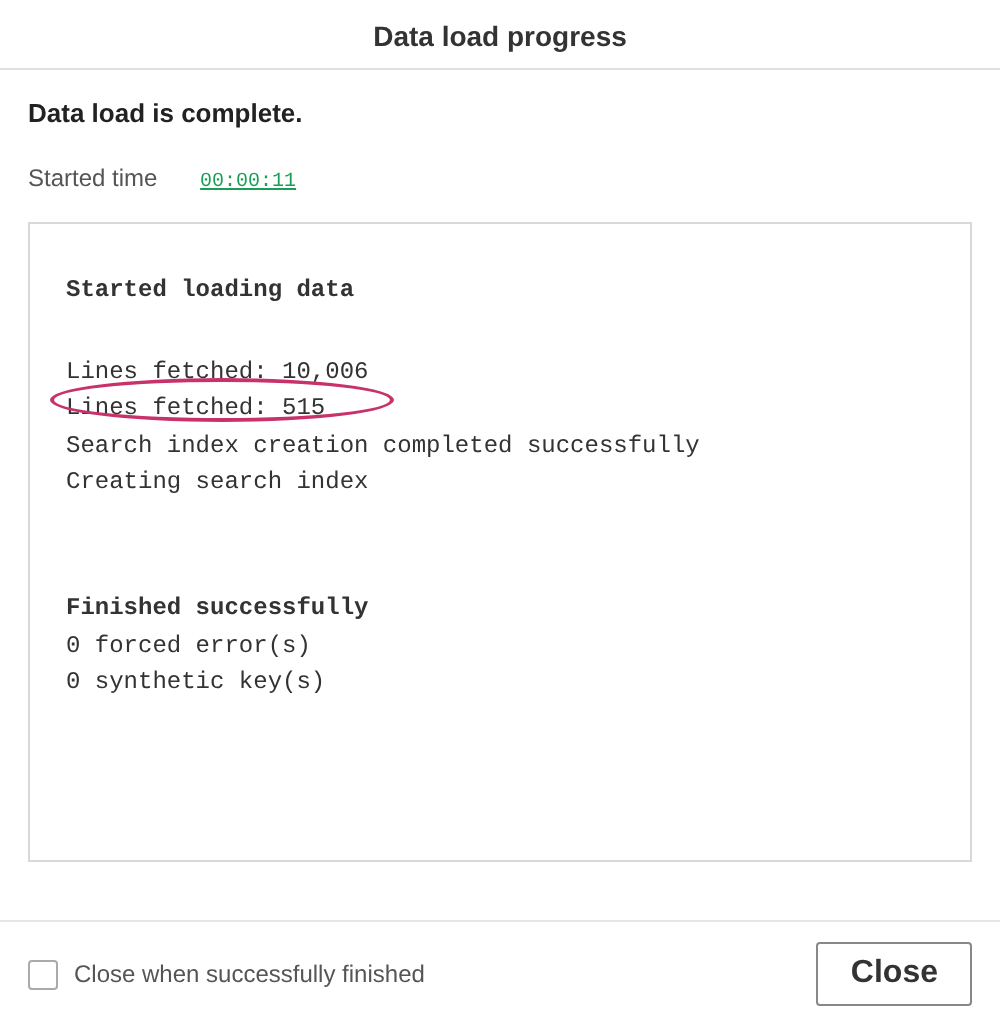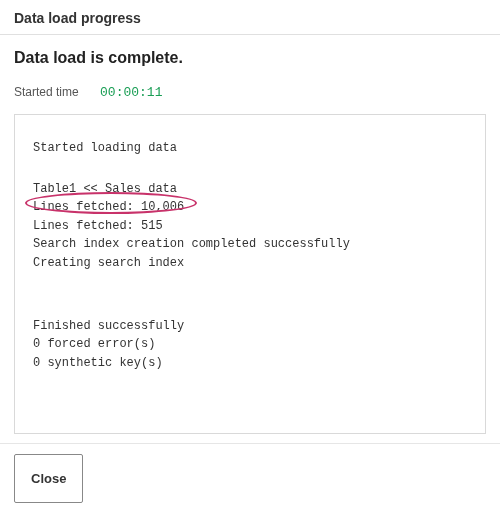--- a/index.html
+++ b/index.html
@@ -19,55 +19,57 @@
       flex-direction: column;
     }
     .header {
       padding: 10px 14px 8px;
       border-bottom: 1px solid #e0e0e0;
     }
     .header h2 {
       font-size: 14px;
       font-weight: 700;
       color: #333;
+      text-align: center;
     }
     .content {
       flex: 1;
       padding: 14px;
       overflow: hidden;
     }
     .status-line {
-      font-size: 16px;
+      font-size: 13px;
       font-weight: 700;
       color: #222;
       margin-bottom: 18px;
     }
     .elapsed-row {
       font-size: 12px;
       color: #555;
       margin-bottom: 14px;
     }
     .elapsed-row .value {
       font-family: "Courier New", monospace;
       color: #1a9e55;
       margin-left: 18px;
-      font-size: 13px;
+      font-size: 10px;
+      text-decoration: underline;
     }
     .log-box {
       border: 1px solid #d9d9d9;
       background: #fff;
       padding: 24px 18px 20px;
       font-family: "Courier New", monospace;
       font-size: 12px;
       line-height: 1.55;
       color: #333;
       position: relative;
       min-height: 320px;
     }
-    .log-box .bold { font-weight: 400; }
+    .log-box .bold { font-weight: 700; }
     .log-box .sep-lg { height: 22px; }
     .log-line { white-space: pre; }
     .highlight-oval {
       position: absolute;
       border: 2px solid #c8326a;
       border-radius: 50% / 50%;
       pointer-events: none;
     }
     .footer {
       border-top: 1px solid #e6e6e6;
@@ -87,22 +89,22 @@
       width: 15px;
       height: 15px;
       border: 1px solid #aaa;
       border-radius: 2px;
       appearance: none;
       background: #fff;
     }
     .close-btn {
       border: 1px solid #888;
       background: #fff;
-      padding: 16px 16px;
-      font-size: 13px;
+      padding: 6px 16px;
+      font-size: 16px;
       font-weight: 600;
       color: #333;
       border-radius: 2px;
       cursor: pointer;
     }
   </style>
 </head>
 <body>
 
 <div class="dialog">
@@ -118,35 +120,38 @@
     <div class="elapsed-row">
       <span>Started time</span>
       <span class="value">00:00:11</span>
     </div>
 
     <div class="log-box">
 
       <div class="log-line bold">Started loading data</div>
       <div class="sep-lg"></div>
 
-      <div class="log-line">Table1 &lt;&lt; Sales data</div>
       <div class="log-line">Lines fetched: 10,006</div>
       <div class="log-line">Lines fetched: 515</div>
       <div class="log-line">Search index creation completed successfully</div>
       <div class="log-line">Creating search index</div>
 
       <div class="sep-lg"></div>
 
       <div class="sep-lg"></div>
       <div class="log-line bold">Finished successfully</div>
       <div class="log-line">0 forced error(s)</div>
       <div class="log-line">0 synthetic key(s)</div>
 
       <div class="highlight-oval" style="left:10px; top:77px; width:172px; height:22px;"></div>
     </div>
 
   </div>
 
   <div class="footer">
+    <label class="checkbox-row">
+      <input type="checkbox" style="">
+      <span>Close when successfully finished</span>
+    </label>
     <button class="close-btn">Close</button>
   </div>
 
 </div>
 
 </body></html>

